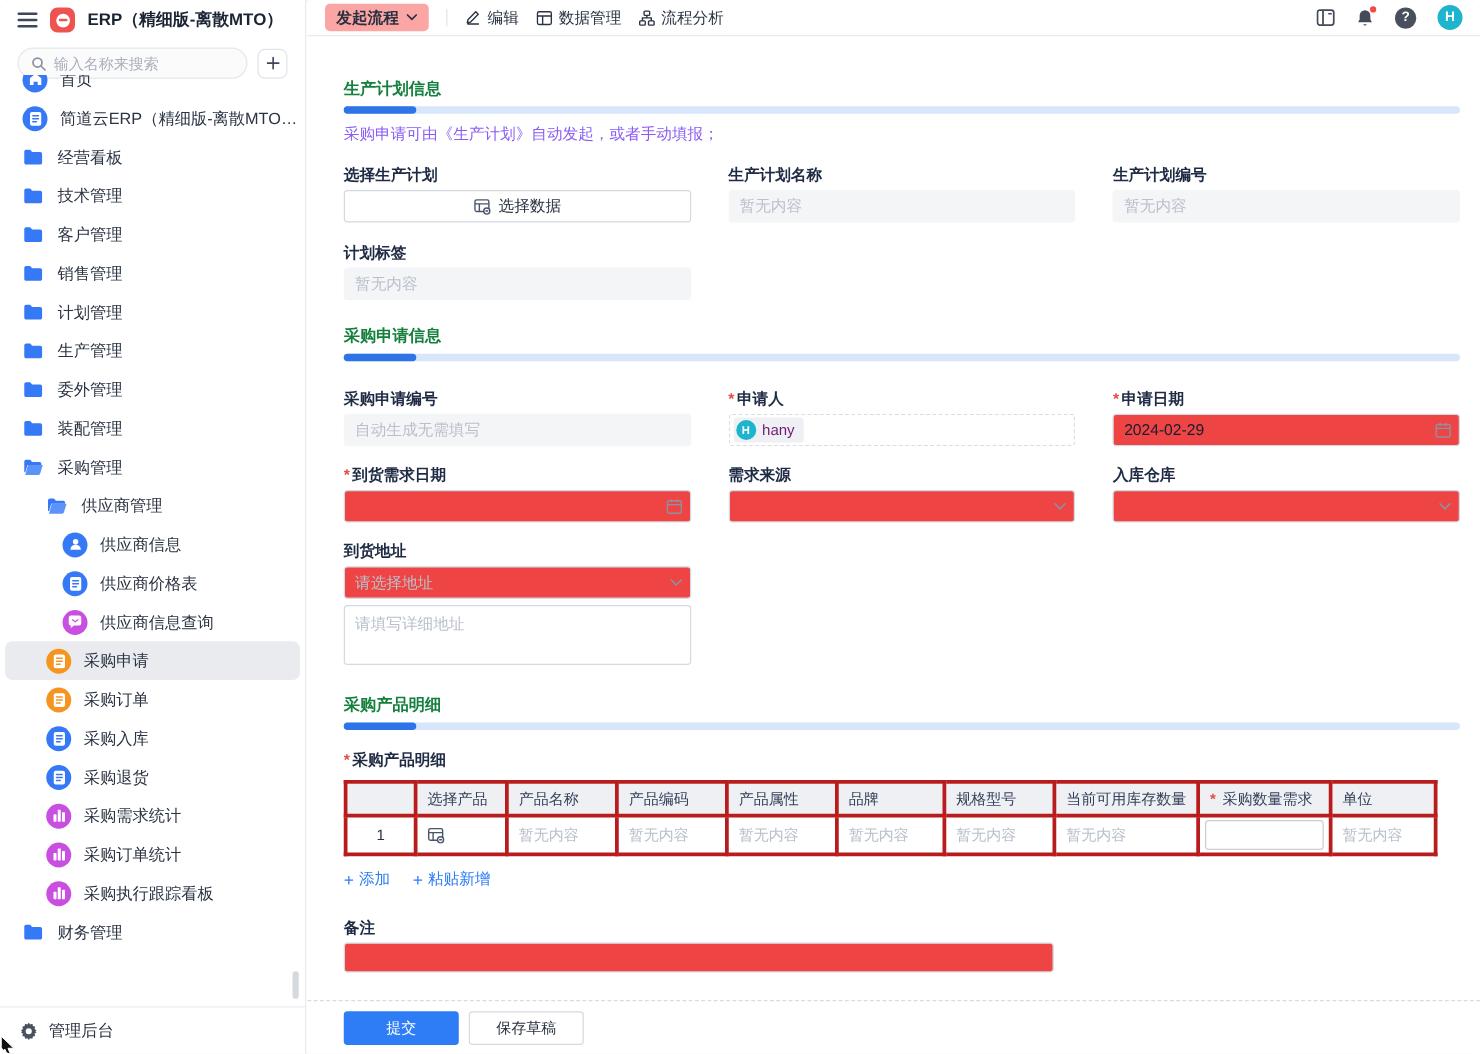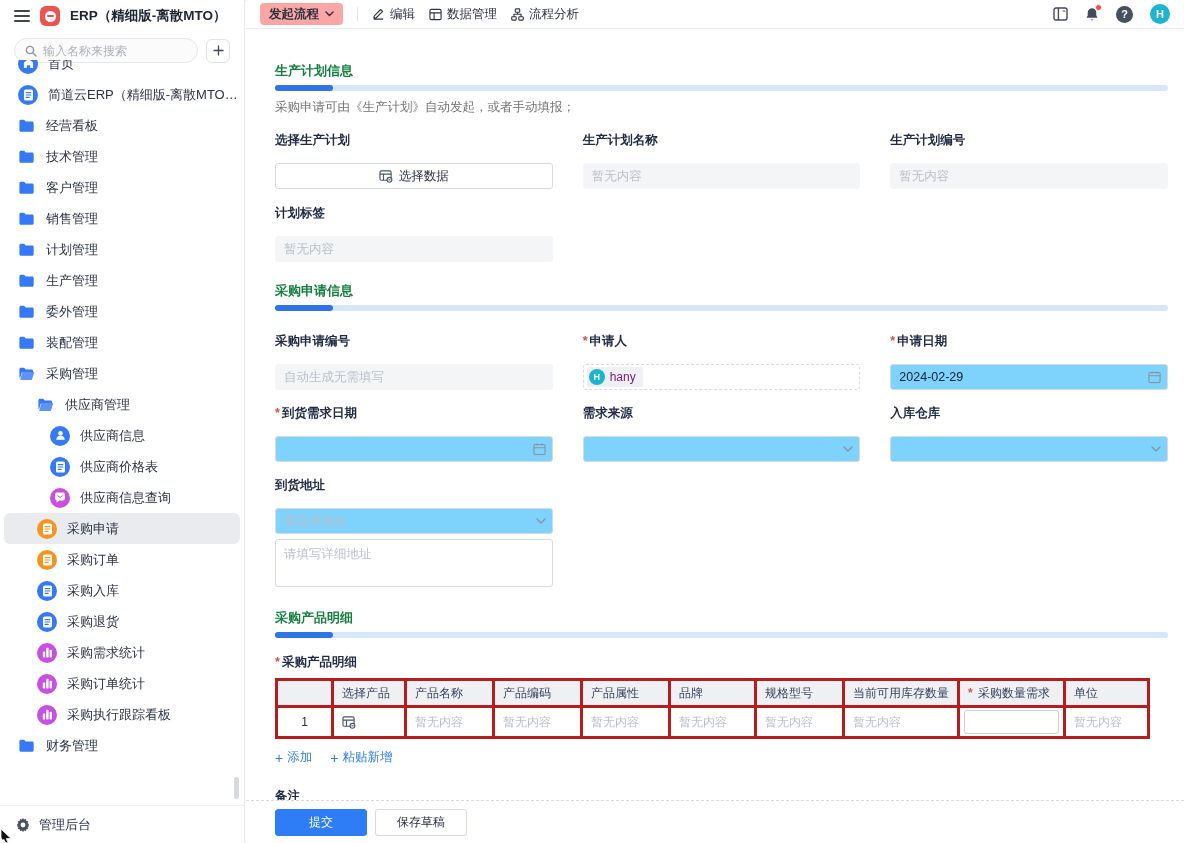--- a/index.html
+++ b/index.html
@@ -43,26 +43,26 @@
   .tb-ico { position:relative; display:flex; align-items:center; cursor:pointer; }
   .red-dot { position:absolute; top:-3px; right:-3px; width:7px; height:7px; border-radius:50%; background:#f04b3e; border:1.5px solid #fff; }
   .help-circle { width:17px; height:17px; border-radius:50%; background:#48505e; color:#fff; font-size:11px; font-weight:bold; display:flex; align-items:center; justify-content:center; }
   .avatar { width:20px; height:20px; border-radius:50%; background:#1db4cd; color:#fff; font-size:11px; font-weight:bold; display:flex; align-items:center; justify-content:center; cursor:pointer; }
 
   
   .form-region { flex:1 1 auto; overflow:hidden; padding:33px 16px 0 29px; }
   .sec-title { font-size:13px; font-weight:bold; color:#15803d; cursor:pointer; }
   .sec-bar { margin-top:5px; height:6px; border-radius:3px; background:#d8e6fb; position:relative; }
   .sec-bar::before { content:""; position:absolute; left:0; top:0; bottom:0; width:58px; border-radius:3px; background:#2e74e8; }
-  .sec-desc { margin-top:8px; font-size:12.5px; color:#737373; line-height:17px; }
+  .sec-desc { margin-top:8px; font-size:12.5px; color:#8b5cf6; line-height:17px; }
   .fgrid { display:grid; grid-template-columns:repeat(3,1fr); column-gap:30px; }
   .flabel { font-size:12.5px; font-weight:bold; color:#1f2a44; height:16px; display:flex; align-items:center; }
   .req { color:#e34d43; margin-right:2px; font-weight:bold; }
-  .fctl { margin-top:15px; position:relative; }
-  .inp { width:100%; height:26px; border:1px solid #d5dae2; border-radius:3px; background:#7dd3fc; font-size:12.5px; color:#141e31; padding:0 8px; outline:none; font-family:inherit; }
+  .fctl { margin-top:4px; position:relative; }
+  .inp { width:100%; height:26px; border:1px solid #d5dae2; border-radius:3px; background:#ef4444; font-size:12.5px; color:#141e31; padding:0 8px; outline:none; font-family:inherit; }
   .inp::placeholder { color:#b9c0ca; }
   .inp.disabled { background:#f4f5f7; border-color:#f4f5f7; }
   .inp.with-icon { padding-right:26px; }
   .ctl-ico { position:absolute; right:7px; top:50%; transform:translateY(-50%); display:flex; pointer-events:none; }
   .btn-selectdata { width:100%; height:26px; border:1px solid #d5dae2; border-radius:3px; background:#fff; display:flex; align-items:center; justify-content:center; gap:6px; font-size:12.5px; color:#27303f; cursor:pointer; font-family:inherit; }
   .member-box { height:26px; border:1px dashed #d8dce3; border-radius:3px; display:flex; align-items:center; padding:0 3px; background:#fff; }
   .member-chip { display:flex; align-items:center; gap:5px; background:#eef0f3; border-radius:3px; height:20px; padding:0 7px 0 2px; }
   .member-chip .avatar { width:16px; height:16px; font-size:9px; }
   .member-chip .mname { font-size:12px; color:#701a75; }
   .textarea { width:100%; height:48px; border:1px solid #d5dae2; border-radius:3px; font-size:12.5px; color:#141e31; padding:6px 8px; resize:none; outline:none; font-family:inherit; }

